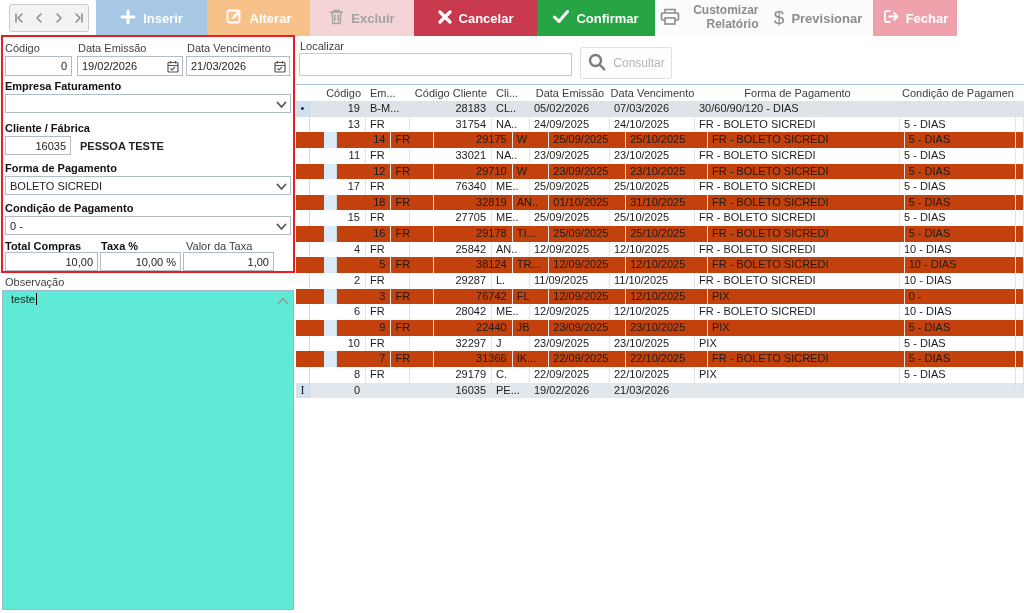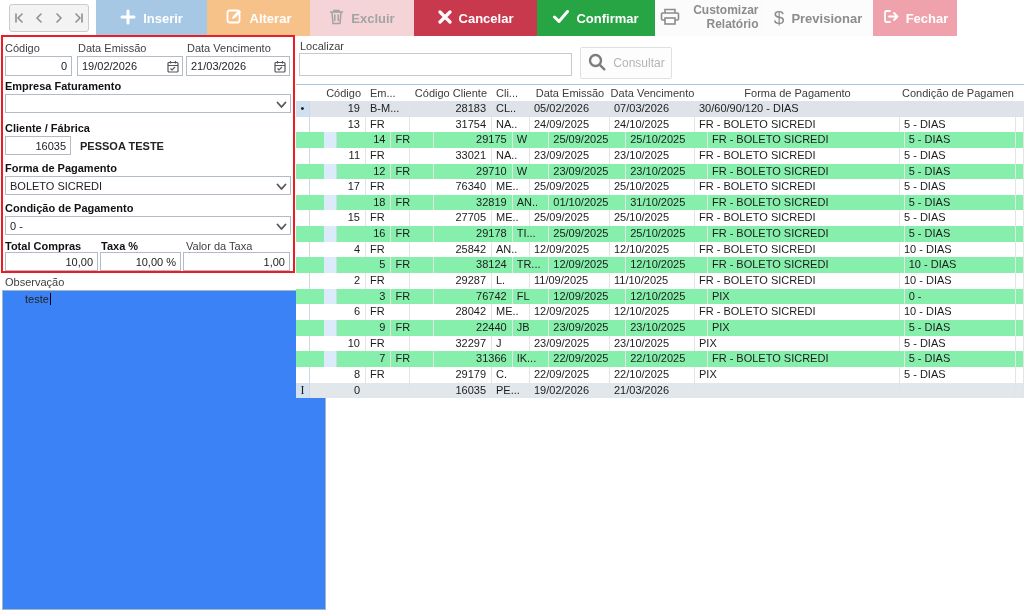--- a/index.html
+++ b/index.html
@@ -34,42 +34,42 @@
   .inp { position:absolute; height:20px; background:#fff; border:1px solid #b3bcc6;
     display:flex; align-items:center; padding:0 4px; }
   .inp.num { justify-content:flex-end; }
   .combo { position:absolute; height:19px; background:#fff; border:1px solid #b3bcc6;
     display:flex; align-items:center; padding:0 4px; cursor:pointer;text-align:center; }
   .combo .chev { position:absolute; right:3px; top:4px; }
   .dateinp .cal { position:absolute; right:3px; top:3px; cursor:pointer; }
 
   
   #obs-label { position:absolute; left:5px; top:276px; color:#3f3f3f; }
-  #obs-box { position:absolute; left:2px; top:290px; width:324px; height:320px;
-    border:1px solid #9fb6cb; background:#3b82f6; padding:2px 22px; }
+  #obs-box { position:absolute; left:2px; top:290px; width:292px; height:320px;
+    border:1px solid #9fb6cb; background:#5eead4; padding:2px 8px; }
   #obs-box .caret { display:inline-block; width:1px; height:12px; background:#000;
     vertical-align:-2px; margin-left:1px; }
   #obs-scrollup { position:absolute; right:4px; top:4px; cursor:pointer; }
 
   
   #search-label { position:absolute; left:300px; top:40px; color:#3f3f3f;text-align:right; }
   #search-input { position:absolute; left:299px; top:53px; width:273px; height:23px;
     border:1px solid #c9c9c9; font:11px "Liberation Sans",sans-serif; padding:0 4px; }
   #consultar { position:absolute; left:580px; top:47px; width:92px; height:32px;
     background:#fdfdfd; border:1px solid #e0e0e0; border-radius:2px;
     display:flex; align-items:center; justify-content:center; gap:6px;
     color:#b5b5b5; font-size:12px; cursor:pointer; }
 
   
   #table { position:absolute; left:296px; top:84px; width:728px; height:314px;
     border-top:1px solid #a9c7e3; background:#fff; }
   .thead { display:flex; height:16px; align-items:center; background:#fff; }
   .th { font-size:11px; color:#3c3c3c; overflow:hidden; white-space:nowrap; cursor:pointer; }
   .tr { display:flex; height:15.65px; align-items:center; cursor:pointer; background:#fff; }
-  .tr.shaded { background:#86efac;padding-left:28px; }
+  .tr.shaded { background:#c2410c;padding-left:28px; }
   .tr.selected { background:#dde3e9; }
   .tr.editing { background:#e2e7ec; }
   .td { height:100%; line-height:15.4px; overflow:hidden; white-space:nowrap;
     border-right:1px solid #e4e4e4; font-size:11px; color:#1c1c1c; }
   .selcol { background:#fff; border-right:1px solid #ccd9e6; text-align:center; font-size:9px; }
   .tr.shaded .selcol { background:#dcebfa; }
   .tr.selected .selcol { background:#cfe0f1; font-size:11px; }
   .tr.editing .selcol { background:#d4e2ef; font-family:"Liberation Serif",serif; font-size:12px; }
   .c0{width:14px}.c1{width:56px}.c2{width:44px}.c3{width:82px}.c4{width:38px}
   .c5{width:80px}.c6{width:85px}.c7{width:205px}.c8{width:116px}.c9{width:8px}
@@ -242,21 +242,21 @@
 
     <span class="flabel bold" style="left:2px;top:203px">Total Compras</span>
     <span class="flabel bold" style="left:98px;top:203px">Taxa %</span>
     <span class="flabel" style="left:183px;top:203px">Valor da Taxa</span>
     <div class="inp num" style="left:2px;top:215px;width:93px;height:19px">
       <span>10,00</span>
     </div>
     <div class="inp num" style="left:97px;top:215px;width:81px;height:19px">
       <span>10,00 %</span>
     </div>
-    <div class="inp num" style="left:180px;top:215px;width:107px;height:19px">
+    <div class="inp num" style="left:180px;top:215px;width:91px;height:19px">
       <span>1,00</span>
     </div>
   </div>
 
   <span id="obs-label" class="flabel">Observação</span>
   <div id="obs-box">
     <span>teste</span><span class="caret"></span>
     <span id="obs-scrollup">
       <svg width="12" height="8" viewBox="0 0 12 8">
           <path d="M1.5 6.5L6 1.5l4.5 5" stroke="#999" stroke-width="1.5" fill="none" stroke-linecap="round" stroke-linejoin="round"></path>

